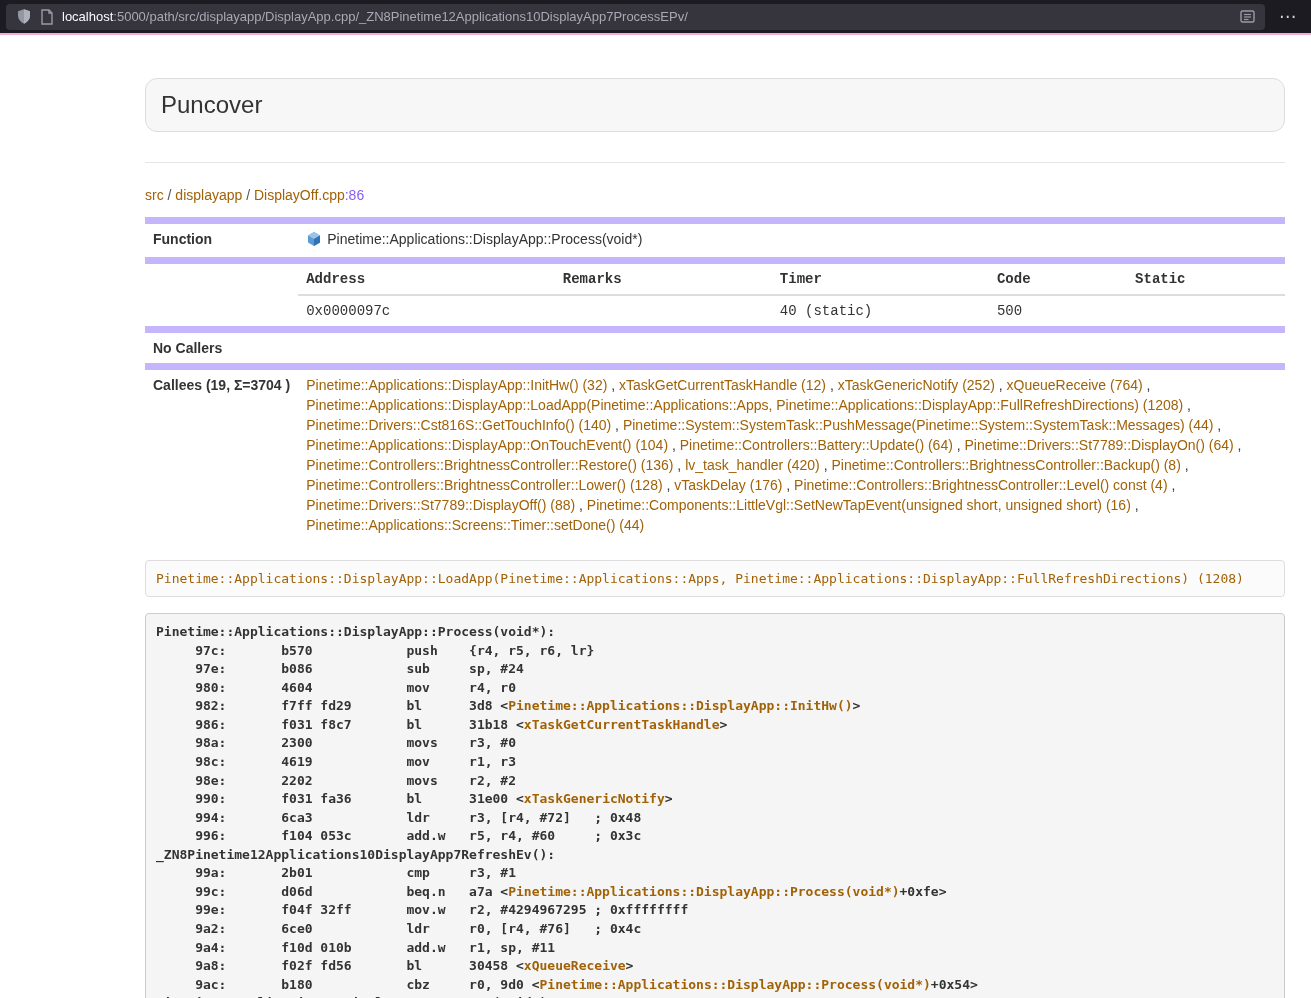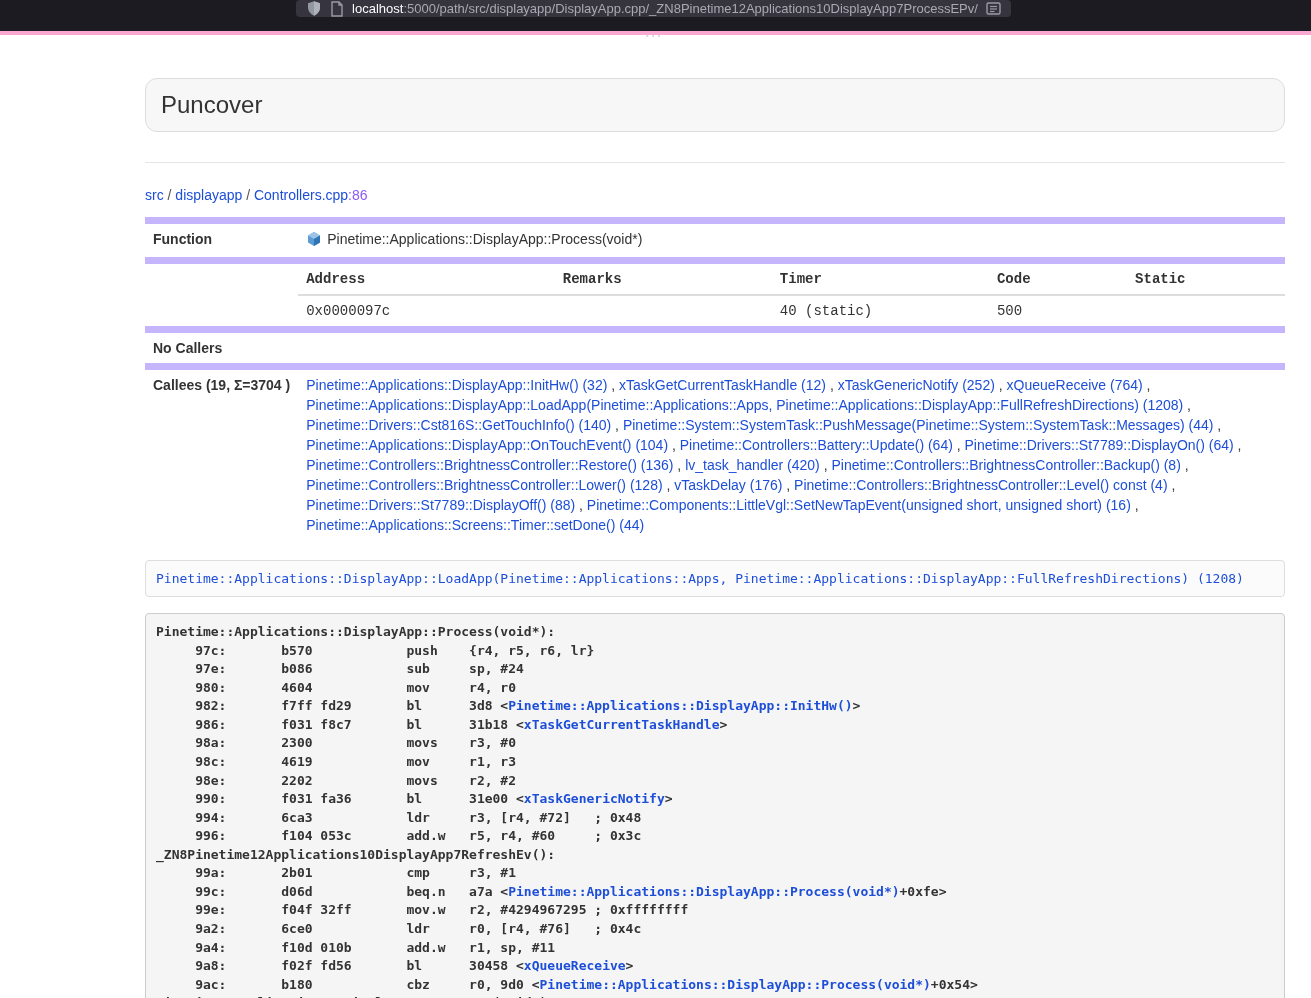--- a/index.html
+++ b/index.html
@@ -1,21 +1,21 @@
 <!DOCTYPE html>
 <html><head>
 <meta charset="utf-8">
 <style>
   * { box-sizing: border-box; margin: 0; padding: 0; }
   html, body { width: 1311px; height: 998px; overflow: hidden; background: #fff;
     font-family: "Liberation Sans", "DejaVu Sans", sans-serif; color: #333; }
 
   
   .chrome { height: 35px; background: #1c1b22; display: flex; align-items: center;
-    padding: 0 10px 0 6px; gap: 10px; border-bottom: 4px solid #f9a8d4; flex-direction: column; }
+    padding: 0 10px 0 6px; gap: 10px; border-bottom: 2px solid #f9a8d4; }
   .urlbar { flex: 1; height: 26px; background: #36353e; border-radius: 4px;
     display: flex; align-items: center; padding: 0 10px; gap: 8px; }
   .urlbar .icn { display: inline-flex; align-items: center; }
   .url-text { flex: 1; font-size: 13px; white-space: nowrap; overflow: hidden; }
   .url-host { color: #fbfbfe; }
   .url-rest { color: #a9a9b2; }
   .menu-dots { color: #d7d7db; font-size: 17px; line-height: 17px; padding: 0 4px;
     letter-spacing: 1px; cursor: default; }
 
   
@@ -24,21 +24,21 @@
   .panel { border: 1px solid #ddd; border-radius: 12px; background: #f7f7f7;
     padding: 13px 15px; }
   .panel-title { font-size: 24px; line-height: 26px; color: #333; }
 
   hr.divider { border: 0; border-top: 1px solid #e5e5e5; margin: 30px 0 22px; }
 
   .breadcrumb { font-size: 14px; line-height: 20px; margin-bottom: 12px; }
   .bc-sep { color: #555; }
   .bc-suffix { color: #8b5cf6; }
 
-  a { color: #1d4ed8; text-decoration: none; }
+  a { color: #a16207; text-decoration: none; }
 
   table.outer { width: 100%; border-collapse: collapse; }
   table.outer > tbody > tr > th,
   table.outer > tbody > tr > td {
     border-top: 7px solid #c4b5fd; padding: 5px 8px; font-size: 14px;
     line-height: 20px; vertical-align: top; text-align: left; margin-left: 8px; }
   th.lcol { width: 147px; font-weight: bold; white-space: nowrap; padding-right: 2px; }
   td.inner-cell { padding: 0 !important; font-family: Liberation Mono, monospace; }
 
   table.inner { width: 100%; border-collapse: collapse; }
@@ -92,21 +92,21 @@
 </div>
 
 <div class="content">
 
   <div class="panel">
     <div class="panel-title">Puncover</div>
   </div>
 
   <hr class="divider">
 
-  <div class="breadcrumb"><a href="#">src</a><span class="bc-sep"> / </span><a href="#">displayapp</a><span class="bc-sep"> / </span><a href="#">Controllers.cpp</a><span class="bc-suffix">:86</span></div>
+  <div class="breadcrumb"><a href="#">src</a><span class="bc-sep"> / </span><a href="#">displayapp</a><span class="bc-sep"> / </span><a href="#">DisplayOff.cpp</a><span class="bc-suffix">:86</span></div>
 
   <table class="outer">
     <tbody>
       <tr>
         <th class="lcol">Function</th>
         <td>
           <span class="fn-icon">
             <svg width="16" height="16" viewBox="0 0 16 16">
                 <path d="M8 1l6 3.5v7L8 15l-6-3.5v-7z" fill="#5b9bd5"></path>
                 <path d="M8 1l6 3.5L8 8 2 4.5z" fill="#9dc3e6"></path>

